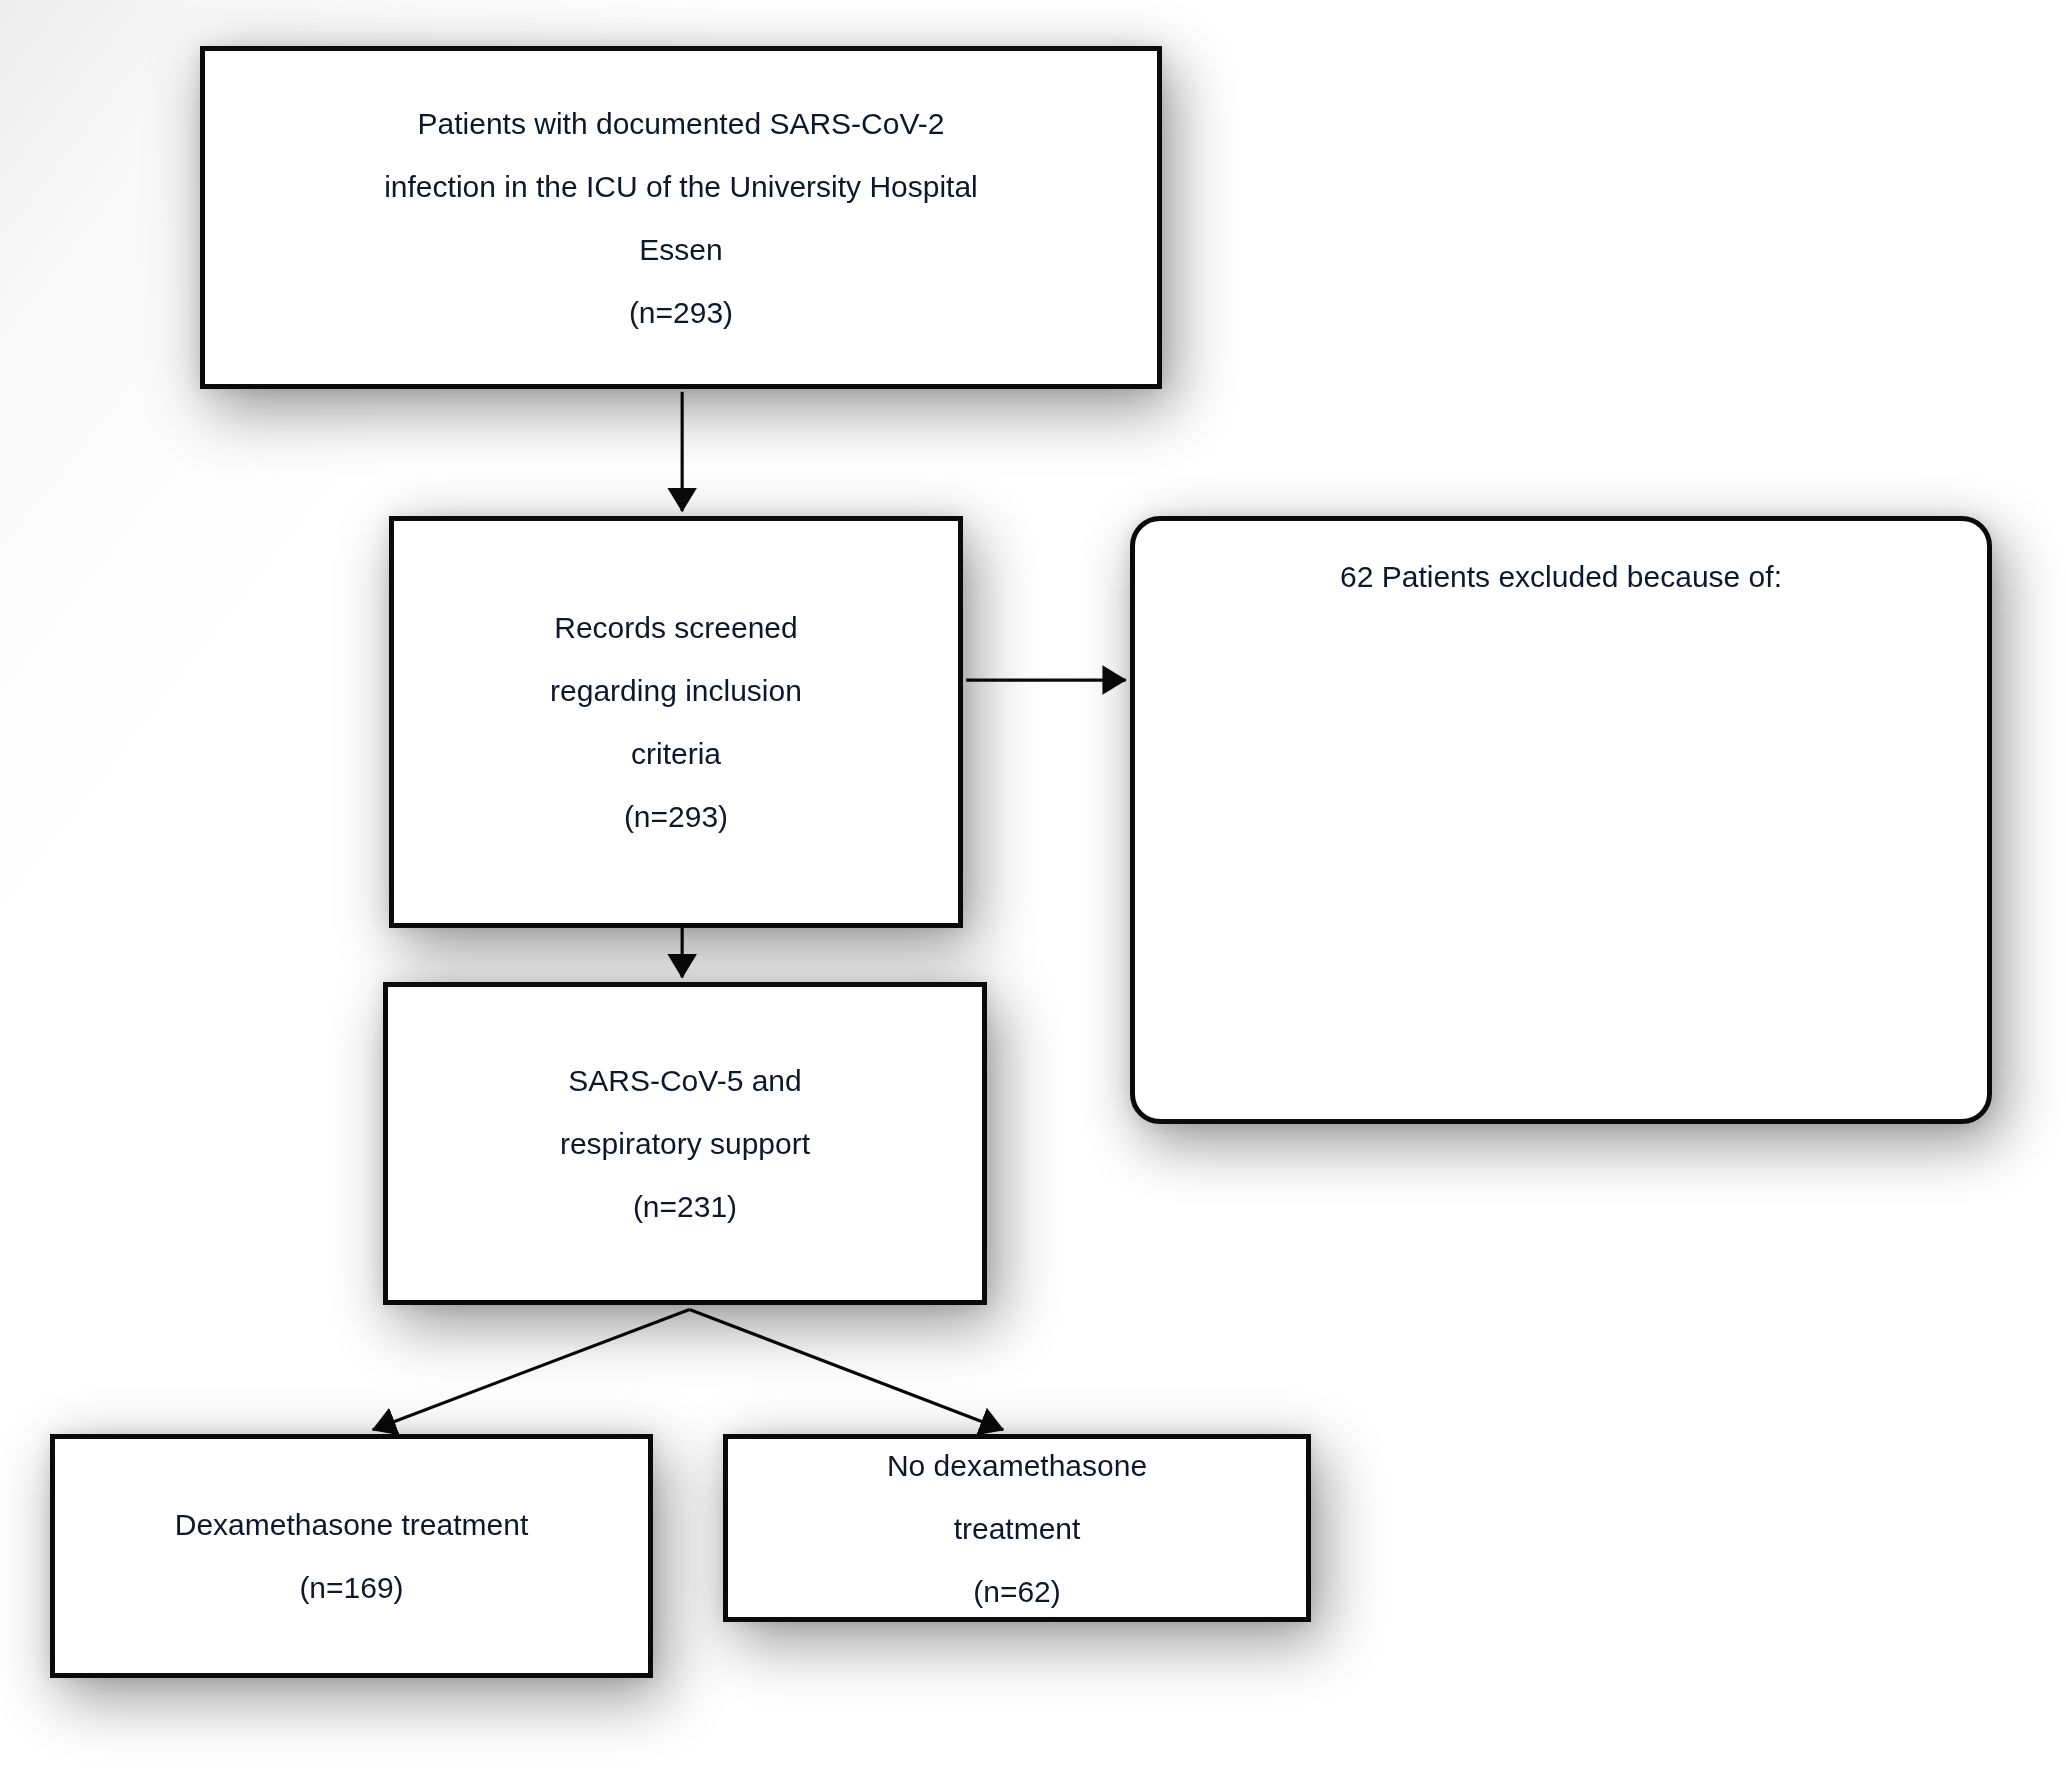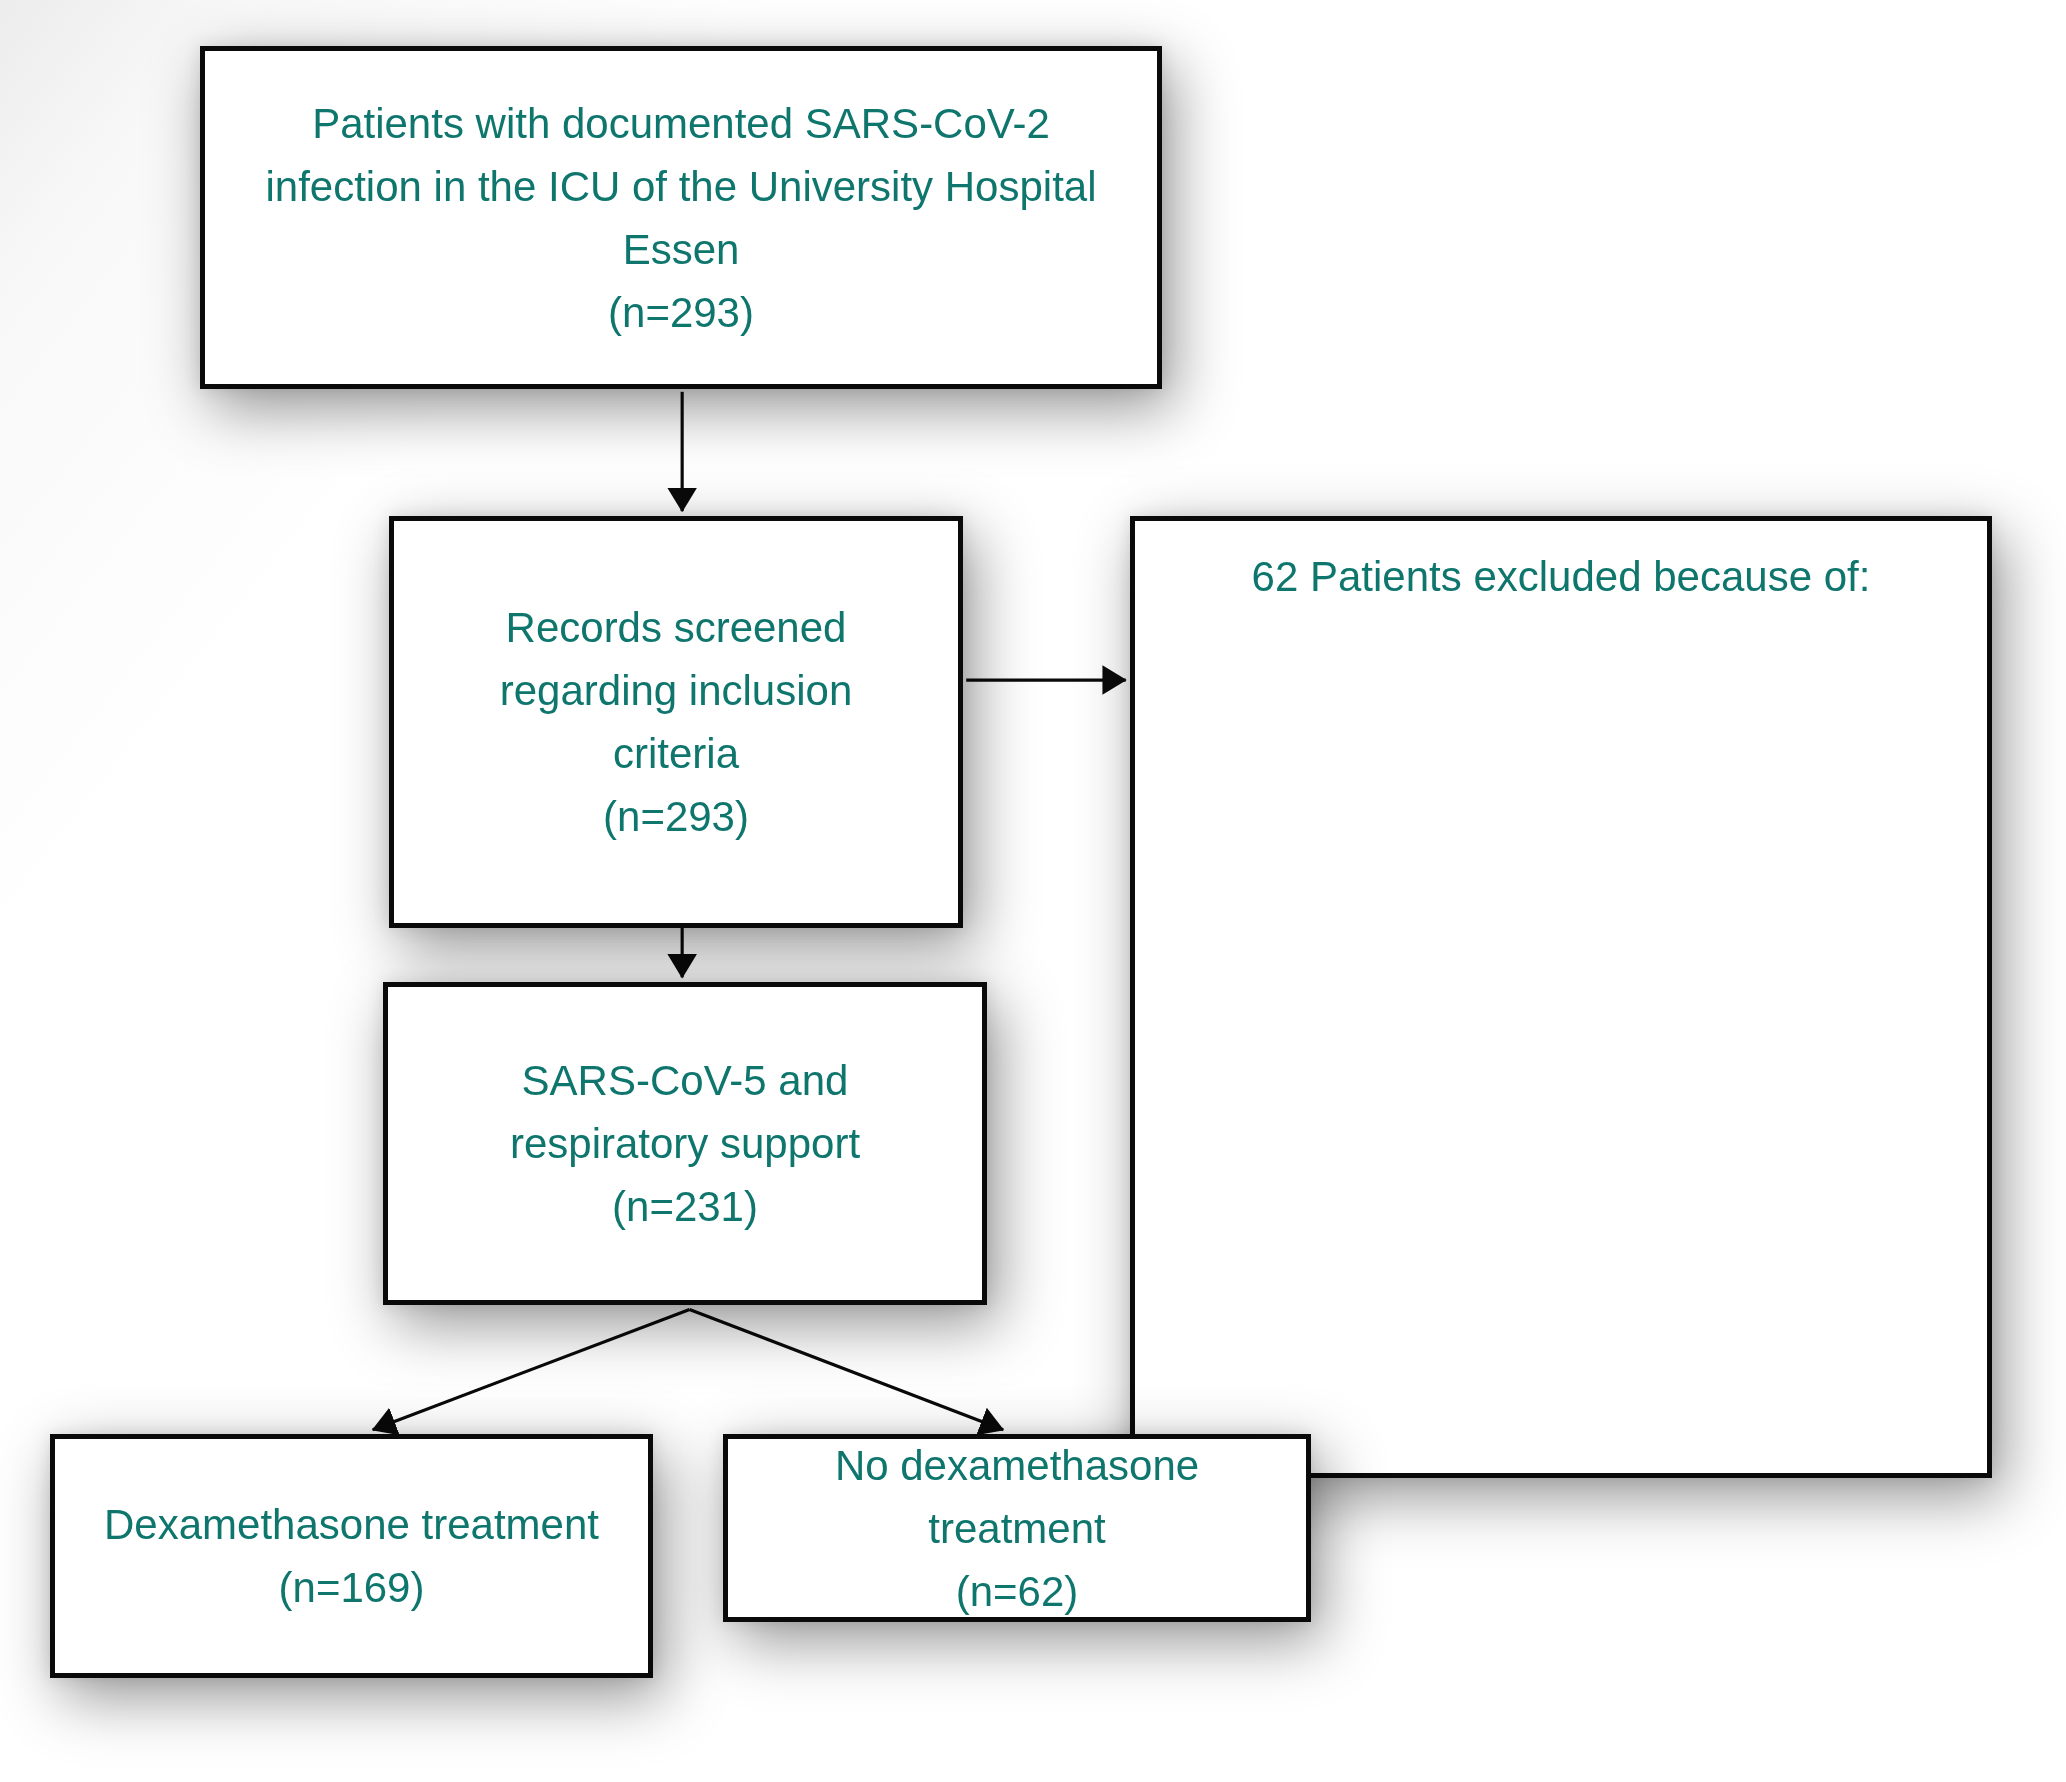--- a/index.html
+++ b/index.html
@@ -18,35 +18,35 @@
   }
   .node {
     position: absolute;
     background: #ffffff;
     border: 5.3px solid #0a0a0a;
     box-shadow: 10.6px 19px 58px rgba(0,0,0,0.42), 0 0 16px rgba(0,0,0,0.10);
     box-sizing: border-box;
     display: flex;
     align-items: center;
     justify-content: flex-start;
-    font-size: 42px;
+    font-size: 30px;
     line-height: 63px;
-    color: #0f766e;
+    color: #0f172a;
   }
   .node .txt {
     white-space: pre-line;
     text-align: center;
     width: 100%;
     padding: 0 9.5px;
   }
   
   #n-screened { left: 200px; top: 46px;  width: 962px; height: 343px; }
   #n-records  { left: 389px; top: 516px; width: 574px; height: 412px; }
-  #n-excluded { left: 1130px; top: 516px; width: 862px; height: 962px;
-                display: block; padding: 24px 29px 0 29px; }
+  #n-excluded { left: 1130px; top: 516px; width: 862px; height: 608px;
+                display: block; padding: 24px 29px 0 29px; border-radius: 30px; }
   #n-support  { left: 383px; top: 982px; width: 604px; height: 323px; }
   #n-dexa     { left: 50px;  top: 1434px; width: 603px; height: 244px; }
   #n-nodexa   { left: 723px; top: 1434px; width: 588px; height: 188px; }
 
   #n-excluded .heading {
     text-align: center;
     white-space: pre-line;
   }
   #n-excluded .body {
     text-align: justify;

